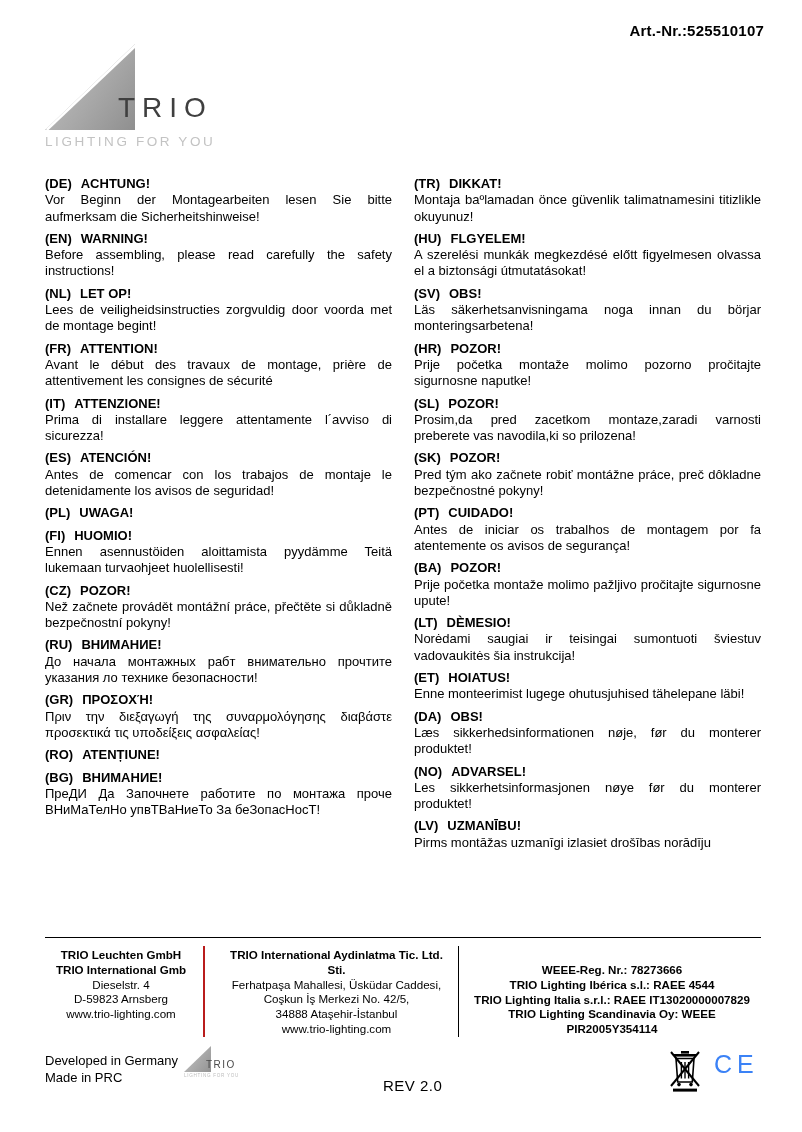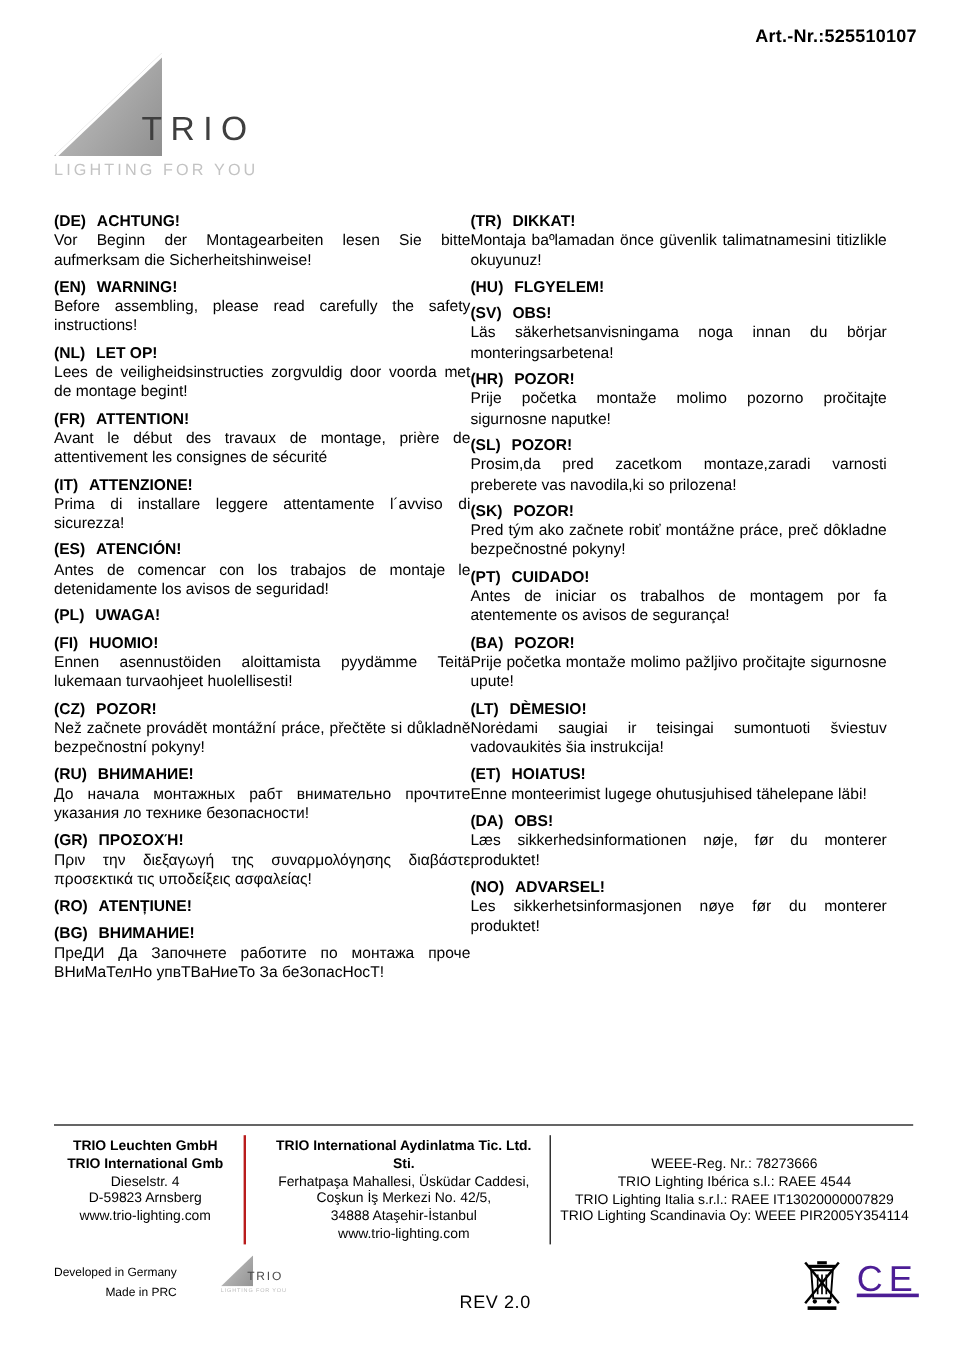--- a/index.html
+++ b/index.html
@@ -26,51 +26,51 @@
   }
   .logo-word {
     position:absolute; left:73px; top:48px; font-size:28px; letter-spacing:7px;
     color:#3f3f3f; font-weight:400;
   }
   .logo-tagline {
     position:absolute; left:0; top:90px; font-size:13.5px; letter-spacing:2.6px; color:#c3c3c3;
   }
 
   
-  .cols { position:absolute; left:45px; top:176px; width:716px; display:flex; }
+  .cols { position:absolute; left:45px; top:176px; width:716px; display:flex; gap:22px; }
   .col { width:347px; }
   .entry { margin-bottom:6px; font-size:13px; line-height:16.3px; }
   .entry-head { font-weight:bold; }
   .entry-head .w-title { margin-left:9px; }
   .entry p { text-align:justify; }
 
   
   .footer-rule { position:absolute; left:45px; top:937px; width:716px; border-top:1.5px solid #000; }
   .footer { position:absolute; left:45px; top:946px; width:716px; display:flex; font-size:11.6px; line-height:14.8px;text-align:center; }
   .fcol { padding-top:2px; }
   .fcol1 { width:158px; padding-right:6px; }
   .fcol2 { width:255px; border-left:2px solid #b91c1c; padding-left:16px; padding-right:6px; }
-  .fcol3 { width:303px; border-left:1px solid #000; padding-left:4px; padding-top:17px; }
+  .fcol3 { width:303px; border-left:1px solid #000; padding-left:4px; padding-top:17px;font-weight:bold; }
   .fbold { font-weight:bold; }
 
   
-  .dev-block { position:absolute; left:45px; top:1053px; font-size:10px; line-height:16.5px;text-align:right; }
+  .dev-block { position:absolute; left:45px; top:1053px; font-size:13px; line-height:16.5px; }
   .mini-logo { position:absolute; left:184px; top:1046px; width:70px; height:36px; }
   .mini-tri {
     position:absolute; left:0; top:0; width:27px; height:26px;
     background:linear-gradient(125deg,#c6c6c6,#939393);
     clip-path:polygon(0 100%, 100% 0, 100% 100%);
   }
   .mini-word { position:absolute; left:22px; top:13px; font-size:10px; letter-spacing:1.5px; color:#4a4a4a; }
   .mini-tagline { position:absolute; left:0; top:27px; font-size:4.6px; letter-spacing:.7px; color:#bdbdbd; }
   .rev { position:absolute; left:383px; top:1077px; font-size:15px; letter-spacing:.5px; }
   .weee { position:absolute; left:668px; top:1048px; width:34px; height:44px; }
   .weee svg line { stroke:#000; stroke-width:1.4; }
   .weee svg .xline { stroke-width:2; }
-  .ce { position:absolute; left:714px; top:1050px; font-size:30px; letter-spacing:5px; font-weight:400; color:#4c1d95;text-decoration:underline; }
+  .ce { position:absolute; left:714px; top:1050px; font-size:25px; letter-spacing:5px; font-weight:400; color:#3b82f6; }
 </style>
 </head>
 <body>
 
 <div class="art-nr">
   <span>Art.-Nr.:</span><span class="art-value">525510107</span>
 </div>
 
 <div class="logo">
   <div class="logo-tri"></div>
@@ -134,20 +134,21 @@
 
   </div>
   <div class="col">
 
     <div class="entry">
       <div class="entry-head"><span>(TR)</span><span class="w-title">DIKKAT!</span></div>
       <p>Montaja baºlamadan önce güvenlik talimatnamesini titizlikle okuyunuz!</p>
     </div>
     <div class="entry">
       <div class="entry-head"><span>(HU)</span><span class="w-title">FLGYELEM!</span></div>
+      <p>A szerelési munkák megkezdésé előtt figyelmesen olvassa el a biztonsági útmutatásokat!</p>
     </div>
     <div class="entry">
       <div class="entry-head"><span>(SV)</span><span class="w-title">OBS!</span></div>
       <p>Läs säkerhetsanvisningama noga innan du börjar monteringsarbetena!</p>
     </div>
     <div class="entry">
       <div class="entry-head"><span>(HR)</span><span class="w-title">POZOR!</span></div>
       <p>Prije početka montaže molimo pozorno pročitajte sigurnosne naputke!</p>
     </div>
     <div class="entry">
@@ -174,20 +175,24 @@
       <div class="entry-head"><span>(ET)</span><span class="w-title">HOIATUS!</span></div>
       <p>Enne monteerimist lugege ohutusjuhised tähelepane läbi!</p>
     </div>
     <div class="entry">
       <div class="entry-head"><span>(DA)</span><span class="w-title">OBS!</span></div>
       <p>Læs sikkerhedsinformationen nøje, før du monterer produktet!</p>
     </div>
     <div class="entry">
       <div class="entry-head"><span>(NO)</span><span class="w-title">ADVARSEL!</span></div>
       <p>Les sikkerhetsinformasjonen nøye før du monterer produktet!</p>
+    </div>
+    <div class="entry">
+      <div class="entry-head"><span>(LV)</span><span class="w-title">UZMANĪBU!</span></div>
+      <p>Pirms montāžas uzmanīgi izlasiet drošības norādīju</p>
     </div>
 
   </div>
 </div>
 
 <div class="footer-rule"></div>
 
 <div class="footer">
   <div class="fcol fcol1">
     <div class="fbold">TRIO Leuchten GmbH</div>

